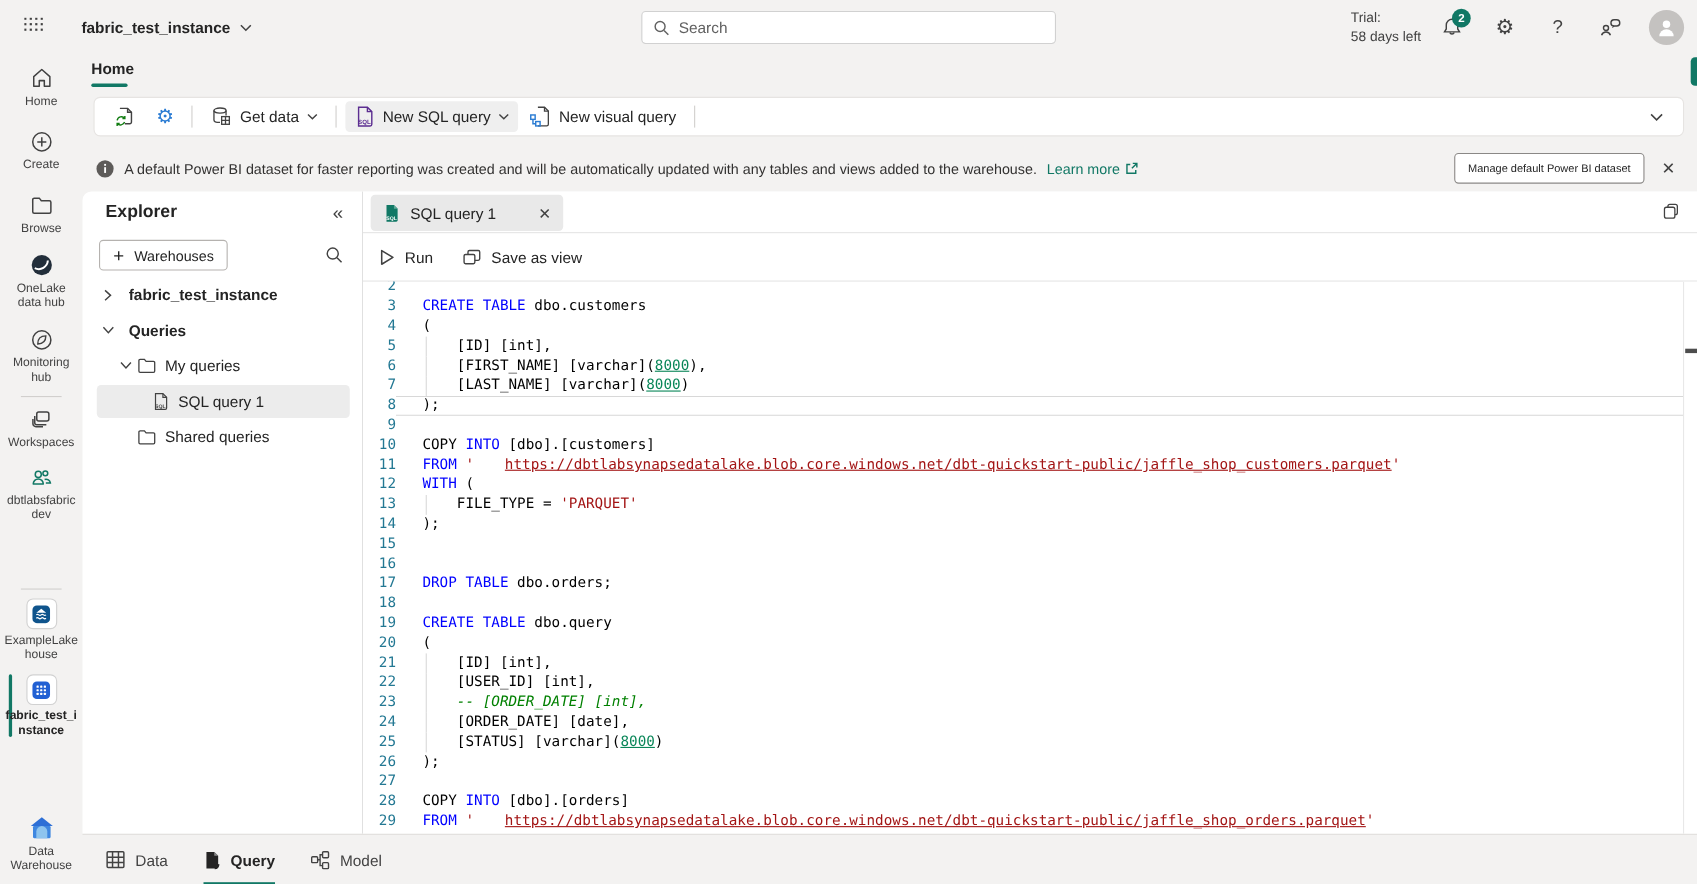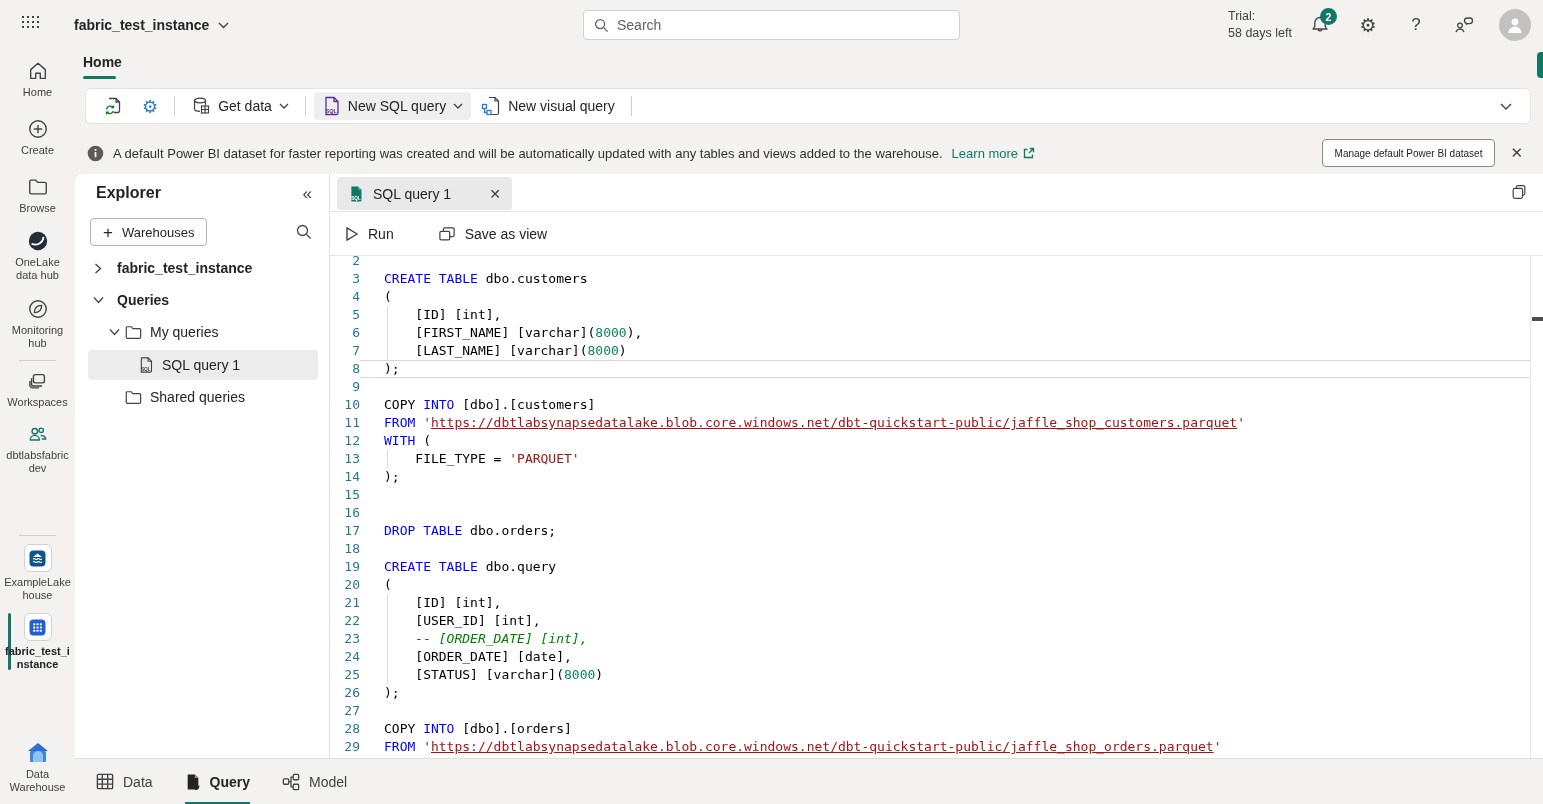--- a/index.html
+++ b/index.html
@@ -65,34 +65,34 @@
   .tree-sel { position:absolute; left:13px; top:176px; width:230px; height:30px; background:#ececec; border-radius:4px; }
   .fw6 { font-weight:600; }
 
   
   #editor { position:absolute; left:255px; right:0; top:0; height:584px; background:#fff; }
   .tabbar { position:absolute; left:0; right:0; top:0; height:38px; border-bottom:1px solid #e5e5e5; }
   .qtab { position:absolute; left:7px; top:3px; height:33px; width:175px; background:#e9e9e9; border-radius:4px; display:flex; align-items:center; gap:9px; padding:0 11px; cursor:pointer; }
   .qtab-label { font-size:14px; color:#242424; flex:1; }
   .qtab-close { color:#424242; font-size:14px; cursor:pointer; }
   .copy-btn { position:absolute; right:15px; top:9px; cursor:pointer; }
-  .runbar { position:absolute; left:0; right:0; top:38px; height:44px; border-bottom:1px solid #e5e5e5; display:flex; align-items:center; padding-left:15px; gap:44px; }
+  .runbar { position:absolute; left:0; right:0; top:38px; height:44px; border-bottom:1px solid #e5e5e5; display:flex; align-items:center; padding-left:15px; gap:26px; }
   .run-btn, .sav-btn { display:flex; align-items:center; gap:9px; font-size:14px; color:#242424; cursor:pointer; background:none; border:0; font-family:"Liberation Sans",sans-serif; }
 
   .code-wrap { position:absolute; left:0; right:0; top:82px; bottom:0; overflow:hidden; }
   .code-inner { position:absolute; left:0; right:13px; top:-4px; }
   .code-row { display:flex; height:18px; line-height:18px; font-family:"DejaVu Sans Mono", monospace; font-size:13px; }
   .ln { width:30px; flex-shrink:0; text-align:right; color:#237893; user-select:none; }
   .lc { flex:1; padding-left:24px; white-space:pre; position:relative; color:#000; }
   .code-row.cur .lc { box-shadow: inset 0 1px 0 #d8d8d8, inset 0 -1px 0 #d8d8d8; }
   .guide { position:absolute; left:27px; top:0; bottom:0; width:0; border-left:1px solid #d9d9d9; }
   .tok-kw { color:#0000ff; }
-  .tok-num { color:#098658; }
+  .tok-num { color:#098658;text-decoration:underline; }
   .tok-str { color:#a31515; }
-  .tok-url { color:#a31515; text-decoration:underline; }
+  .tok-url { color:#a31515; text-decoration:underline;margin-left:28px; }
   .tok-com { color:#008000;font-style:italic; }
   .ruler { position:absolute; right:0; top:0; bottom:0; width:13px; border-left:1px solid #e8e8e8; background:#fff; }
   .ruler-mark { position:absolute; left:1px; right:0; top:61px; height:4px; background:#4d4d4d; }
 
   
   #bottombar { position:absolute; left:75px; right:0; bottom:0; height:46px; display:flex; align-items:center; padding-left:21px; gap:32px; border-top:1px solid #e1dfdd; }
   .bbar-item { height:46px; display:flex; align-items:center; gap:9px; font-size:14px; color:#424242; cursor:pointer; border-bottom:3px solid transparent; border-top:3px solid transparent; }
   .bbar-item.active { border-bottom-color:#117865; color:#242424; font-weight:700; }
 </style>
 </head>

